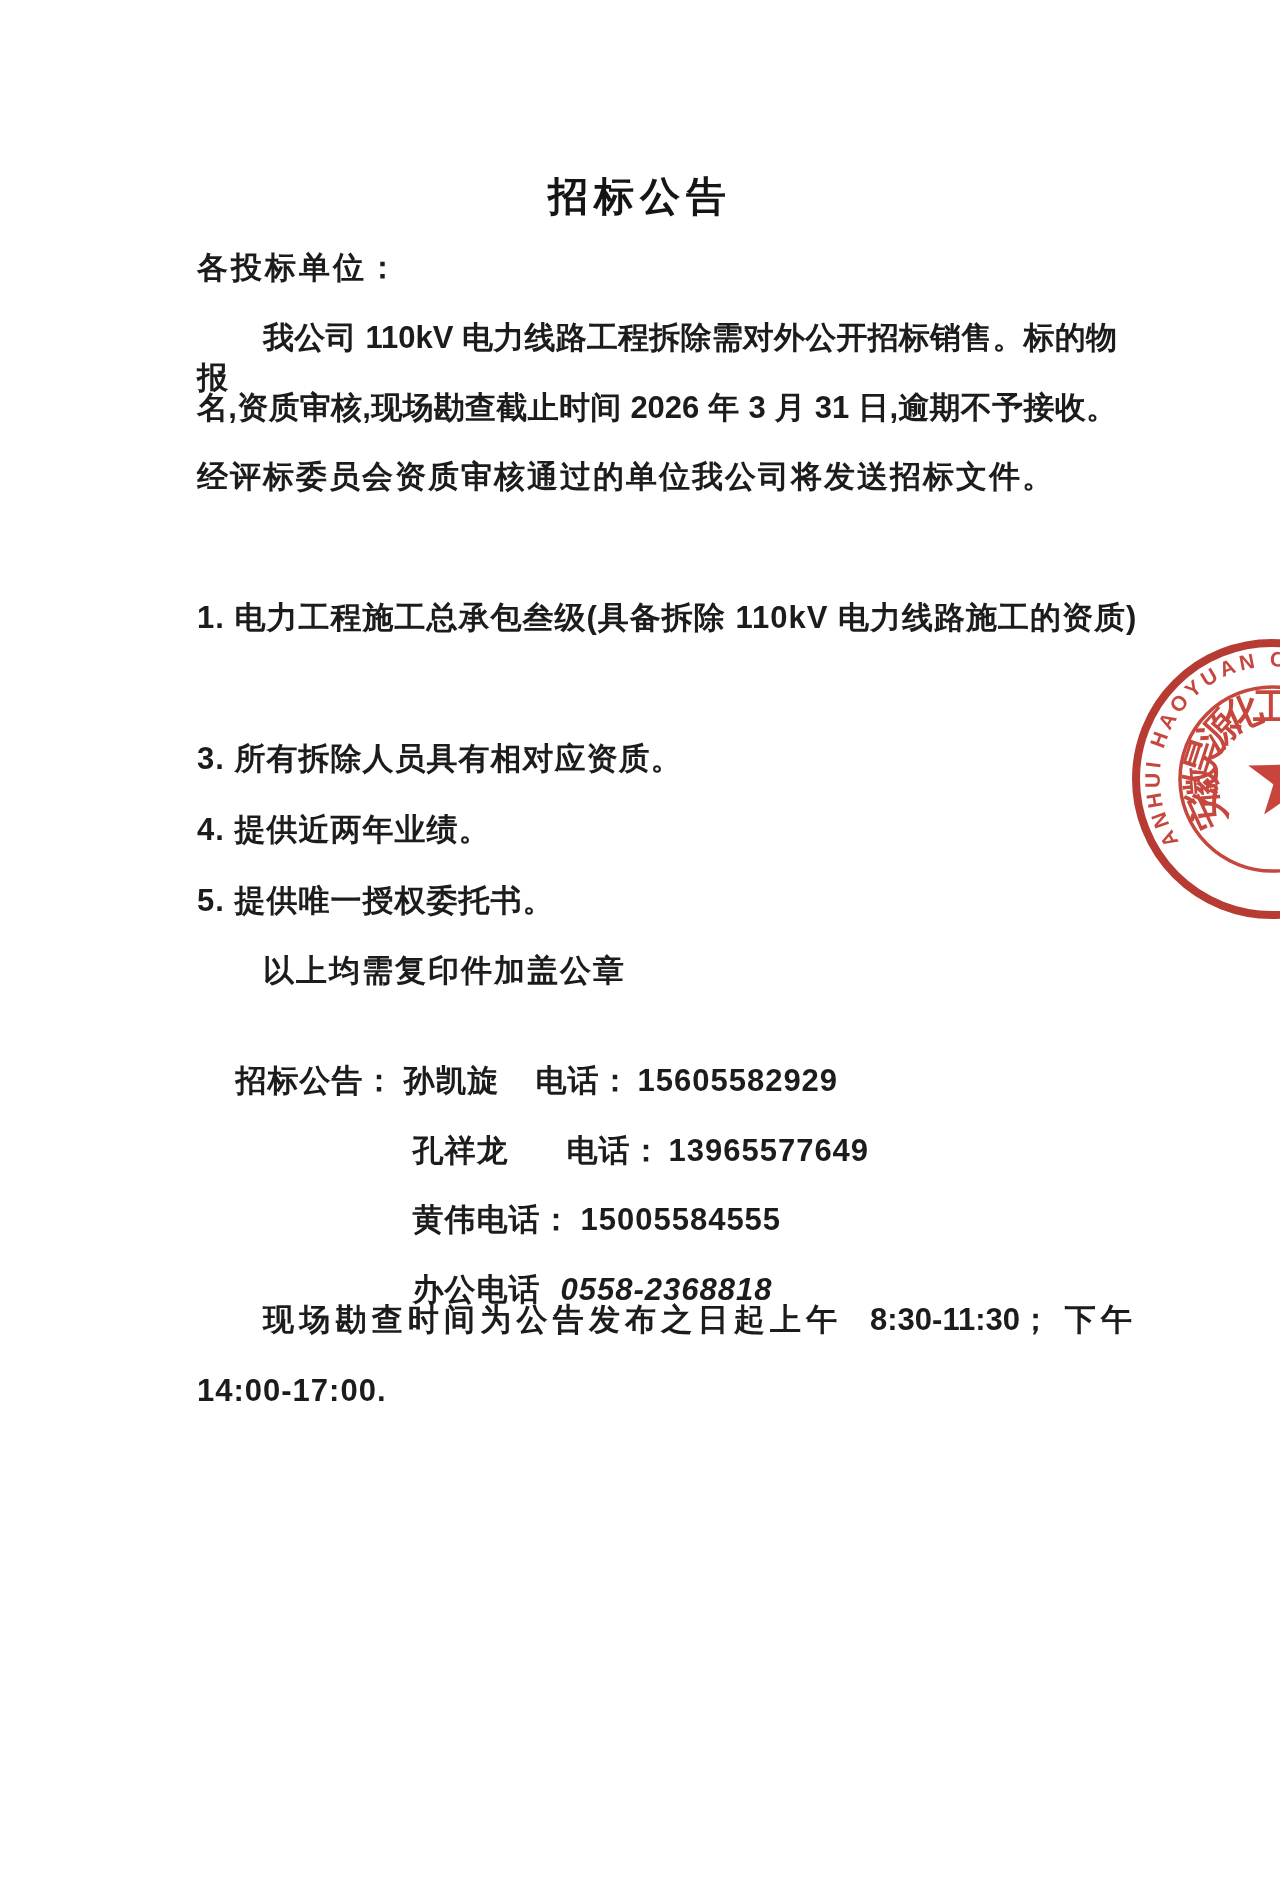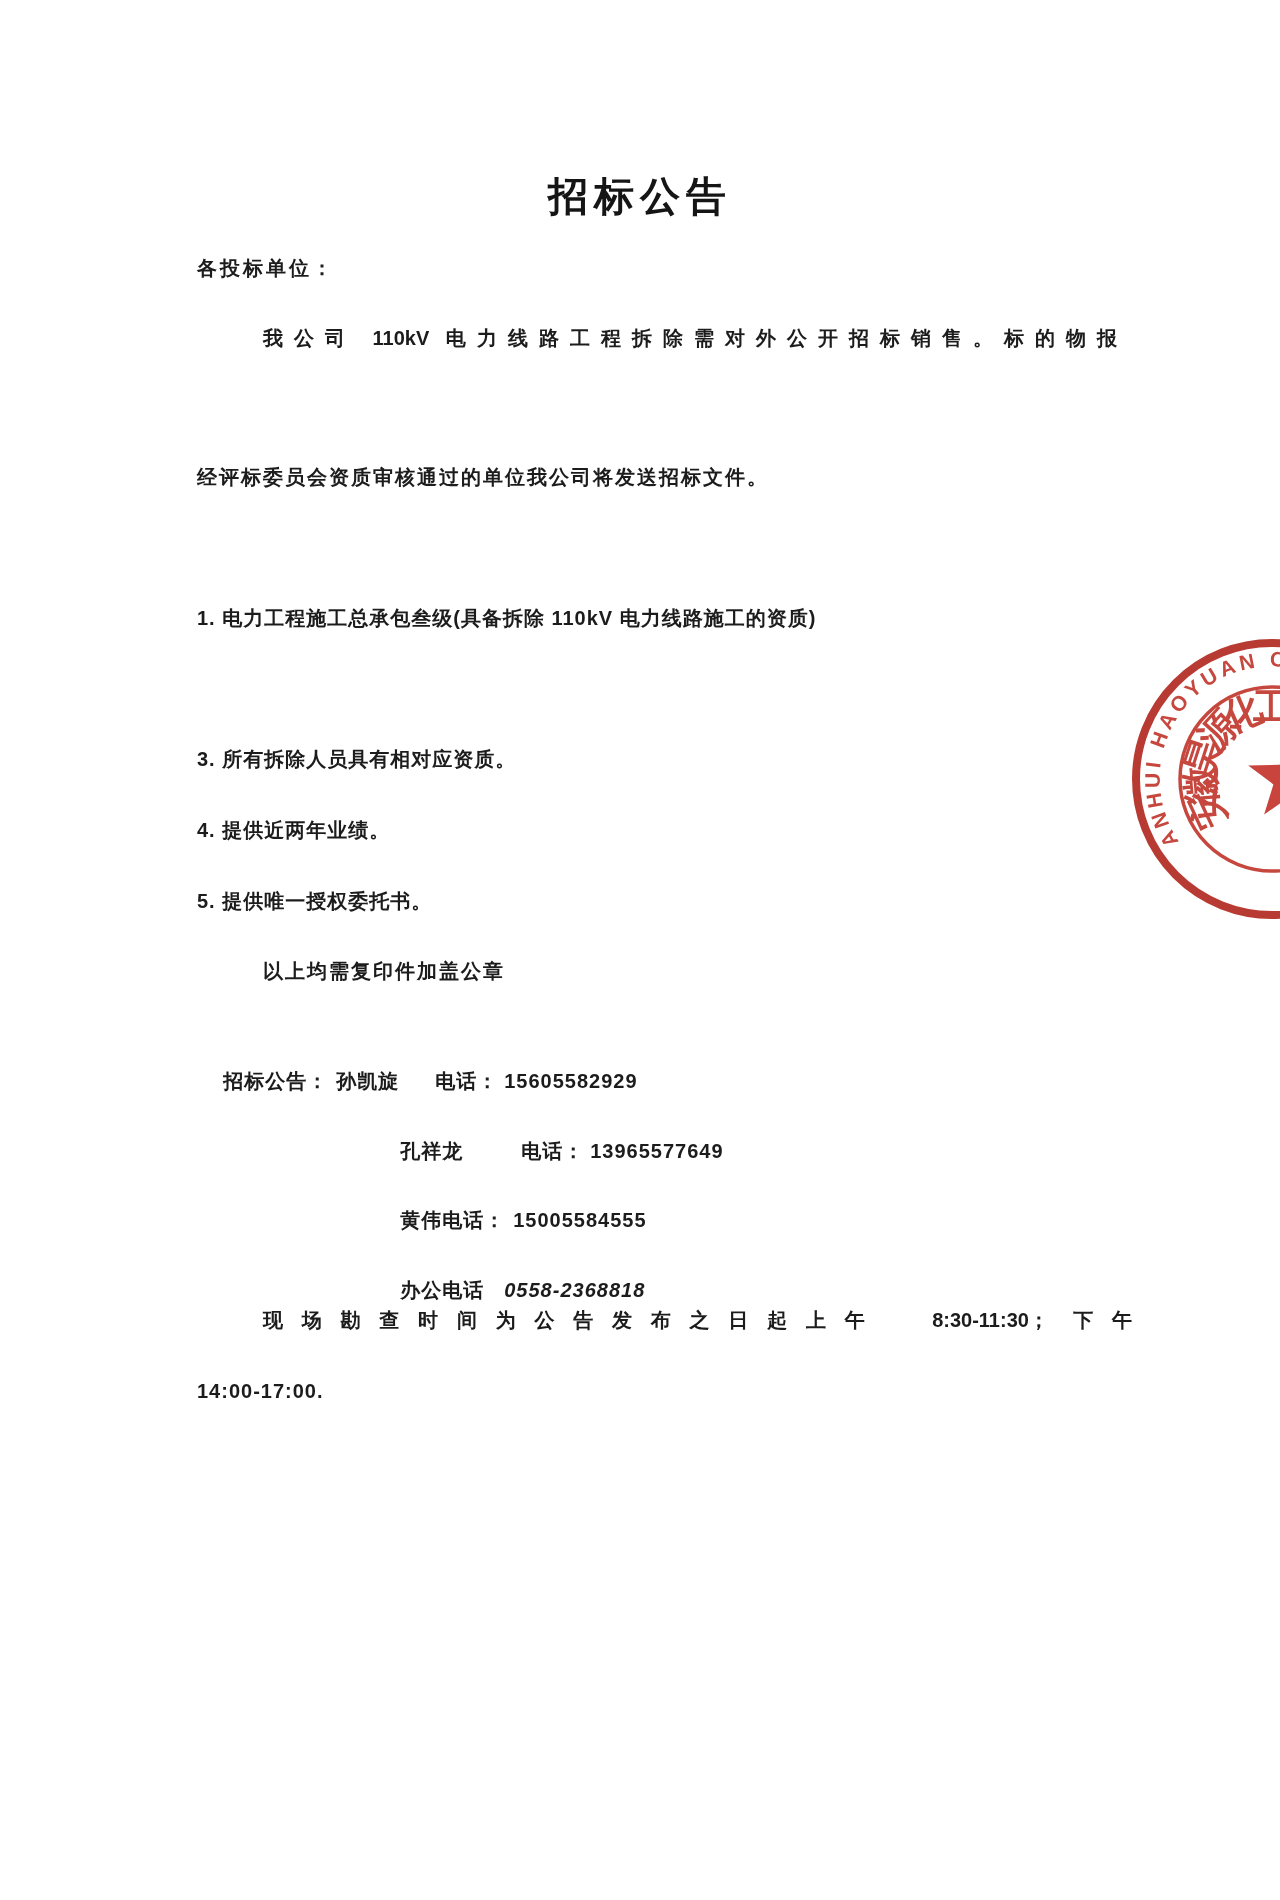--- a/index.html
+++ b/index.html
@@ -11,21 +11,21 @@
     position:relative;
     overflow:hidden;
   }
   .page{
     position:absolute;left:0;top:0;width:1280px;height:1588px;
     background:#ffffff;overflow:hidden;
   }
   .line{
     position:absolute;
     left:197px;
-    font-size:20px;
+    font-size:31px;
     line-height:40px;
     font-weight:600;
     letter-spacing:1px;
     white-space:pre;
     color:#1c1c1c;
   }
   .doc-title{
     position:absolute;left:0;top:172px;width:1280px;
     text-align:center;
     font-size:40px;line-height:48px;
@@ -79,20 +79,21 @@
 </head>
 <body>
 
 <div class="page">
 
   <div class="doc-title">招标公告</div>
 
   <div class="line salutation" style="top:248px;">各投标单位：</div>
 
   <div class="line justify-full indent" style="top:318px;">我公司 110kV 电力线路工程拆除需对外公开招标销售。标的物报</div>
+  <div class="line justify-full" style="top:388px;">名,资质审核,现场勘查截止时间 2026 年 3 月 31 日,逾期不予接收。</div>
   <div class="line" style="top:457px;letter-spacing:2px;">经评标委员会资质审核通过的单位我公司将发送招标文件。</div>
 
 
   <div class="line" style="top:598px;">1. 电力工程施工总承包叁级(具备拆除 110kV 电力线路施工的资质)</div>
   <div class="line" style="top:739px;">3. 所有拆除人员具有相对应资质。</div>
   <div class="line" style="top:810px;">4. 提供近两年业绩。</div>
   <div class="line" style="top:881px;">5. 提供唯一授权委托书。</div>
 
   <div class="line indent" style="top:951px;letter-spacing:2px;">以上均需复印件加盖公章</div>
 

